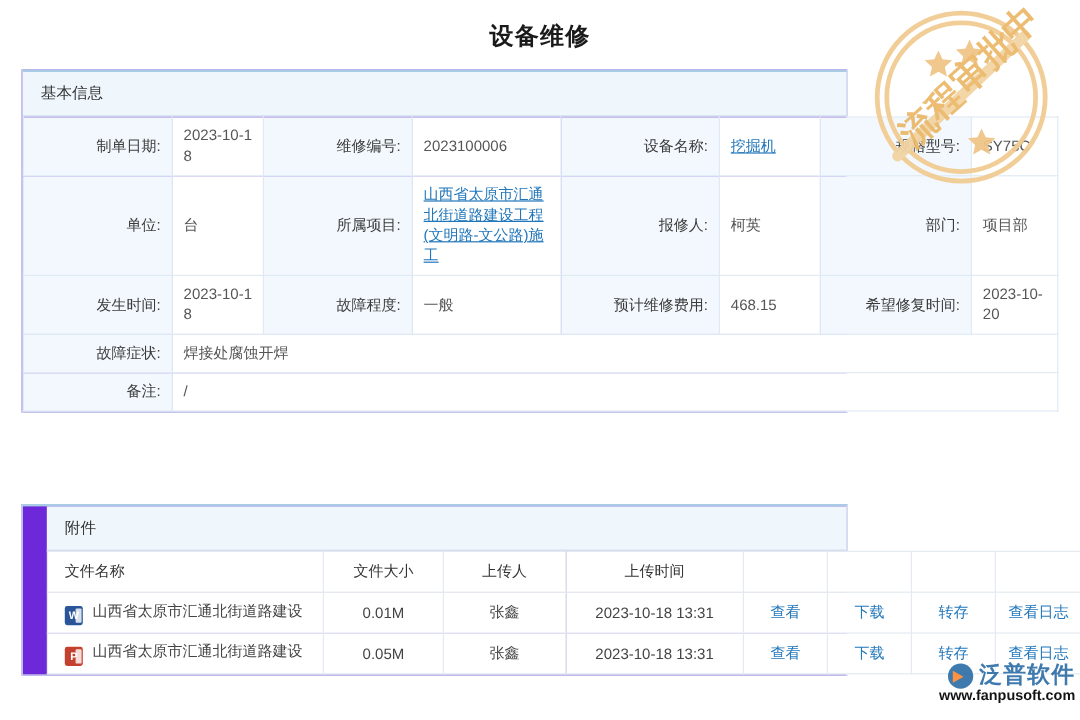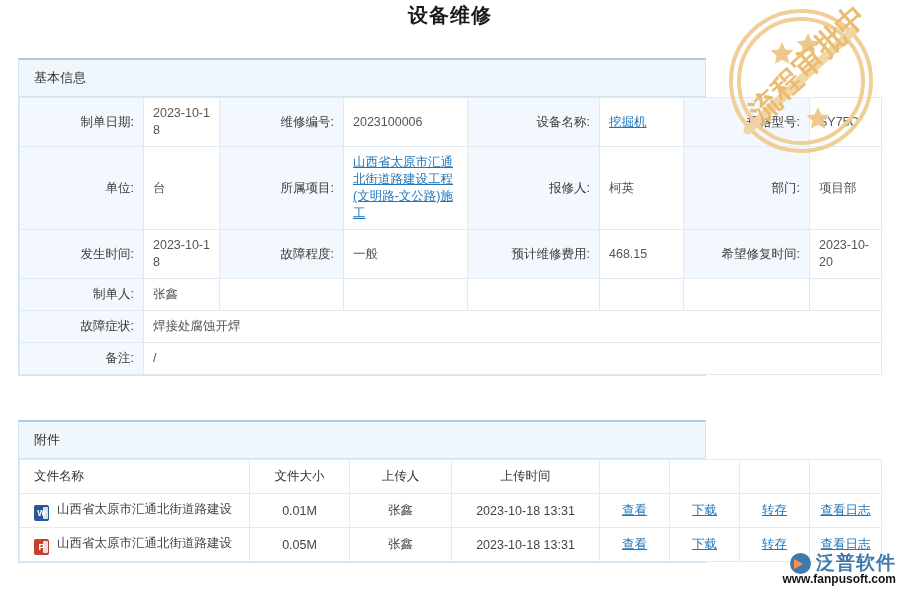--- a/index.html
+++ b/index.html
@@ -10,21 +10,21 @@
     overflow: hidden;
   }
   #root { position: relative; width: 900px; height: 600px; background:#fff; }
 
   
   .page-title {
     text-align: center;
     font-size: 20px;
     font-weight: bold;
     color: #1a1a1a;
-    padding-top: 1px;
+    padding-top: 17px;
     letter-spacing: 1px;
     line-height: 28px;
   }
 
   
   .stamp-wrap {
     position: absolute; left: 722px; top: 2px;
     width: 158px; height: 158px;
     pointer-events: none;
     z-index: 5;
@@ -34,21 +34,21 @@
 
   
   .card {
     position: absolute;
     left: 18px; width: 688px;
     border: 1px solid #d3e2ef;
     border-top: 2px solid #a9cbe5;
     background: #6d28d9;
   }
   #card-basic { top: 58px; }
-  #card-attach { top: 420px; }
+  #card-attach { top: 420px; padding-left: 20px; }
 
   .card-head {
     height: 37px;
     background: #eff6fc;
     border-bottom: 1px solid #d3e2ef;
     display: flex; align-items: center;
     padding-left: 15px;
     font-size: 13px;
     color: #333;
   }
@@ -85,21 +85,21 @@
     font-size: 12.5px;
     color: #444;
     height: 34px;
     padding: 4px 6px;
     text-align: center;
     vertical-align: middle;
     background: #fff;
   }
   .att-table th { font-weight: normal; color:#333; }
   .att-table td.fname, .att-table th.fname { text-align: left; padding-left: 14px; }
-  .att-table td.act a { color:#2277bb; text-decoration: underline; }
+  .att-table td.act a { color:#2277bb; }
 
   .fileicon {
     display: inline-block;
     width: 15px; height: 16px;
     border-radius: 2px;
     margin-right: 8px;
     vertical-align: -3px;
     position: relative;
     font-size: 9px; font-weight: bold; color:#fff;
     text-align: center; line-height: 16px;
@@ -208,30 +208,20 @@
             <td class="lbl">发生时间:</td>
             <td class="val">2023-10-18</td>
             <td class="lbl">故障程度:</td>
             <td class="val">一般</td>
             <td class="lbl">预计维修费用:</td>
             <td class="val">468.15</td>
             <td class="lbl">希望修复时间:</td>
             <td class="val">2023-10-20</td>
           </tr>
           <tr>
-            <td class="lbl">制单人:</td>
-            <td class="val">张鑫</td>
-            <td class="blank"></td>
-            <td class="blank"></td>
-            <td class="blank"></td>
-            <td class="blank"></td>
-            <td class="blank"></td>
-            <td class="blank"></td>
-          </tr>
-          <tr>
             <td class="lbl">故障症状:</td>
             <td class="val" colspan="7" style="text-align: left;">焊接处腐蚀开焊</td>
           </tr>
           <tr>
             <td class="lbl">备注:</td>
             <td class="val" colspan="7" style="text-align: left;">/</td>
           </tr>
         </tbody>
     </table>
   </div>

